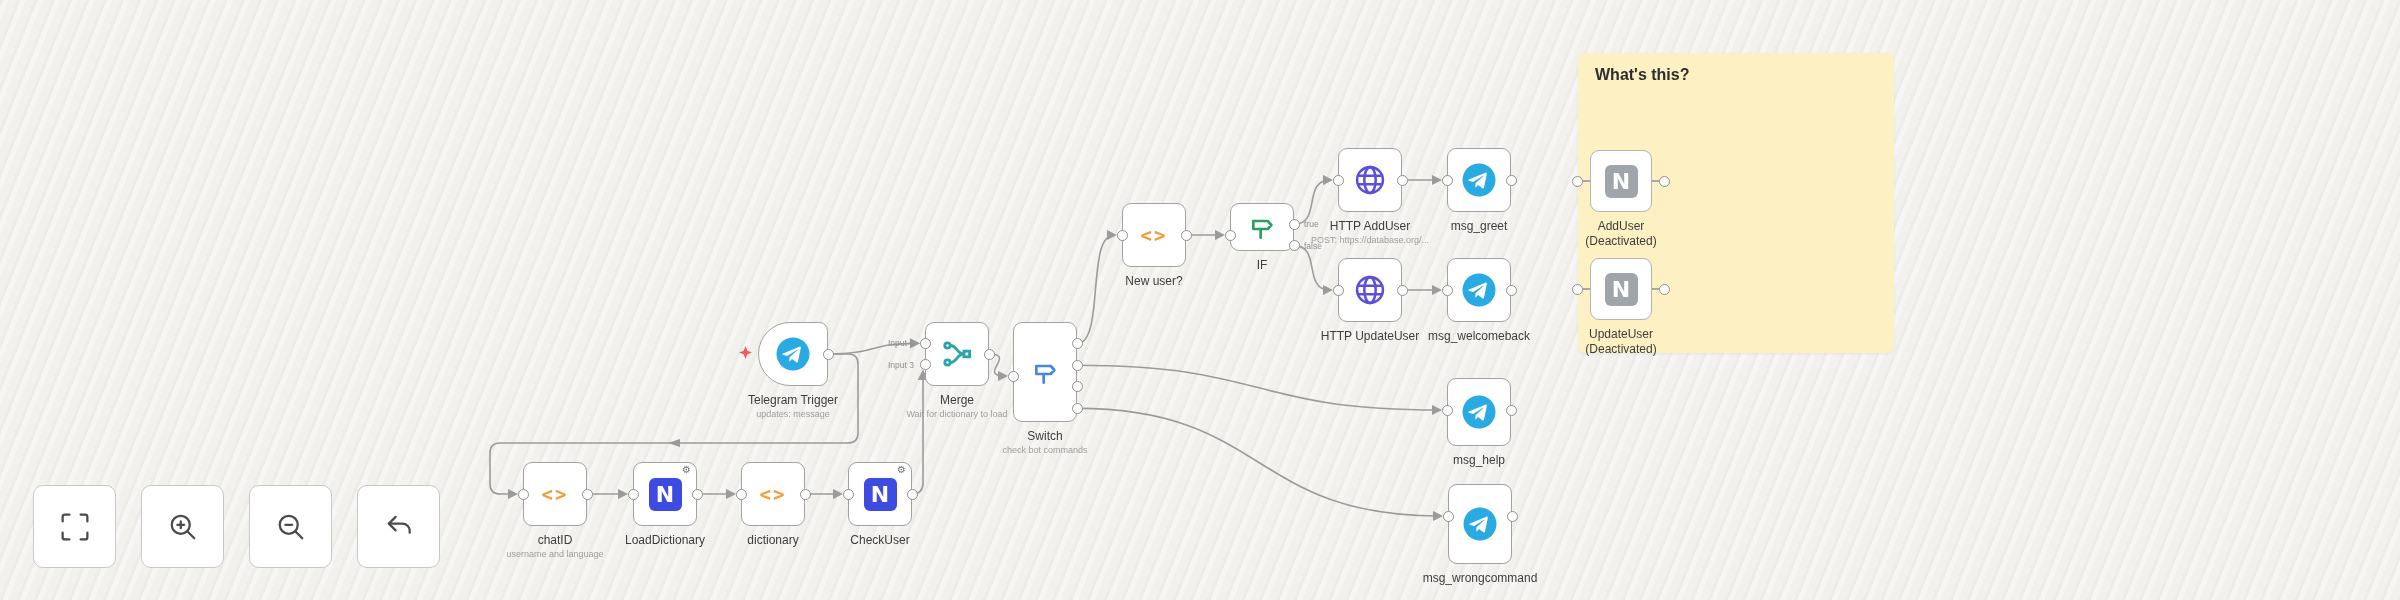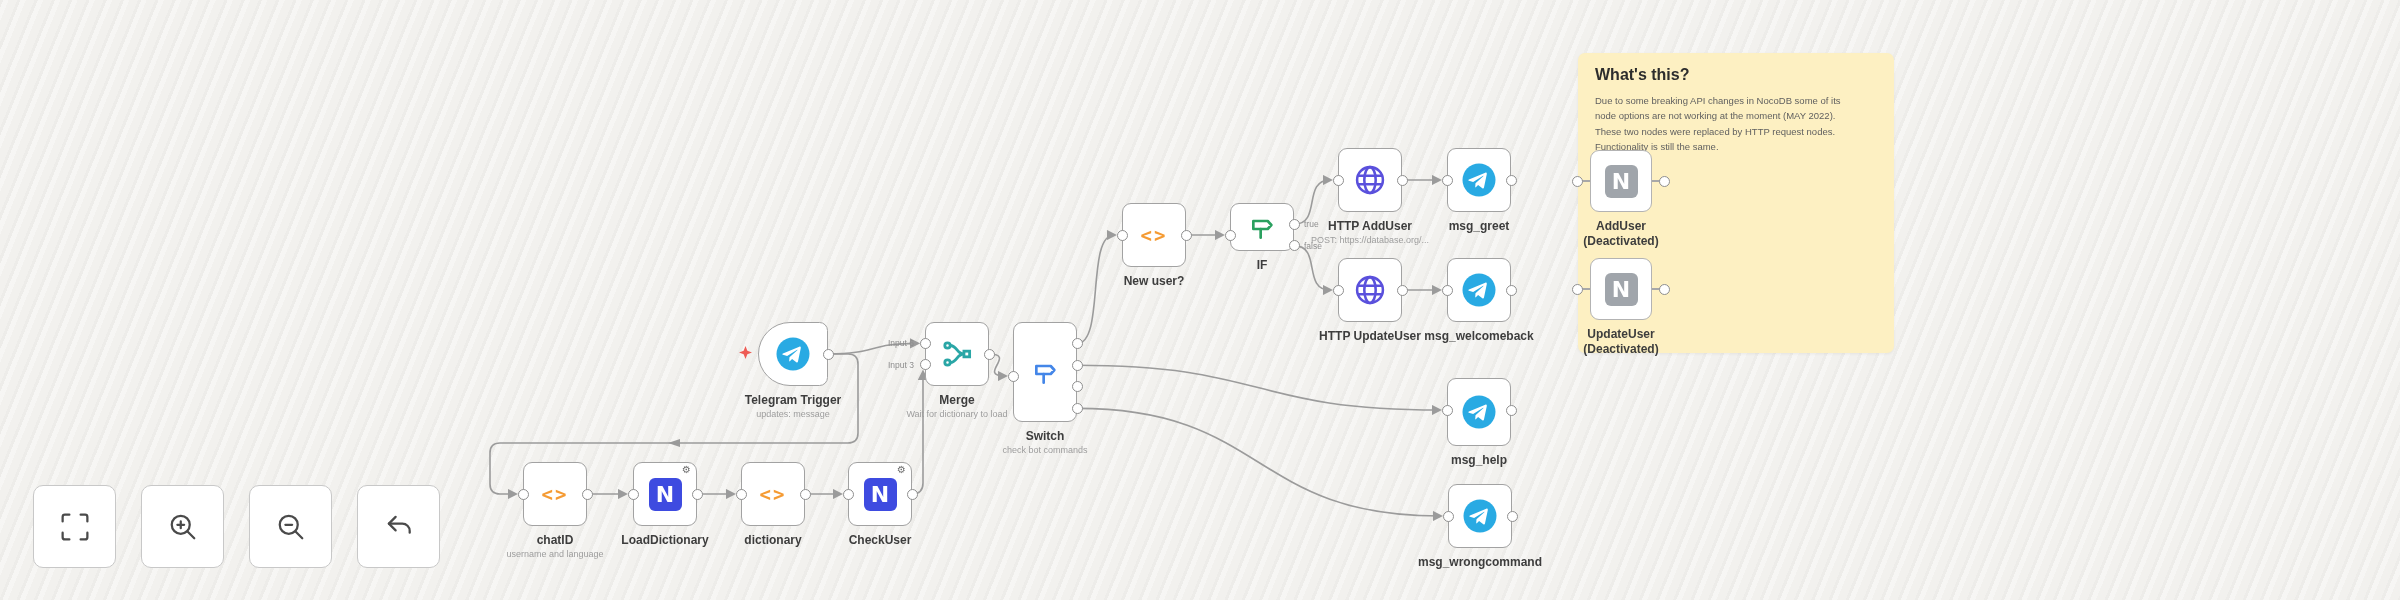--- a/index.html
+++ b/index.html
@@ -31,21 +31,21 @@
   .port{position:absolute;width:11px;height:11px;border-radius:50%;background:#fff;
     border:1.6px solid #8f8f8f;box-sizing:border-box;z-index:3}
   .port.in{left:-5.5px}.port.out{right:-5.5px}
   .node.disabled .port.in{left:-18px}.node.disabled .port.out{right:-18px}
   .stub{position:absolute;width:8px;height:1.6px;background:#a8a8a8;z-index:2}
   .stub.in{left:-8px}.stub.out{right:-8px}
   .plabel{position:absolute;font-size:8.5px;color:#8e8e8e;white-space:nowrap;z-index:3}
   .plabel.in{right:calc(100% + 11px);text-align:right}
   .plabel.out{left:calc(100% + 10px)}
   .node-label{position:absolute;top:calc(100% + 7px);left:50%;transform:translateX(-50%);
-    white-space:nowrap;font-size:12px;font-weight:700;color:#3d3d3d;text-align:center}
+    white-space:nowrap;font-size:12px;font-weight:400;color:#3d3d3d;text-align:center}
   .node-label.l2{top:calc(100% + 22px)}
   .node-sub{position:absolute;top:calc(100% + 23px);left:50%;transform:translateX(-50%);
     white-space:nowrap;font-size:9px;font-weight:400;color:#9d9d9d;text-align:center}
   .sparkle{position:absolute;left:-19px;top:24px}
   #controls{position:absolute;left:33px;top:485px;display:flex;gap:25px;z-index:4}
   .ctl-btn{width:83px;height:83px;background:#fff;border:1.6px solid #c8c8c8;border-radius:10px;
     display:flex;align-items:center;justify-content:center;padding:0;cursor:pointer}
   .ctl-btn svg{stroke:#4a4a4a;fill:none;stroke-width:2;stroke-linecap:round;stroke-linejoin:round}
 </style>
 </head>
@@ -71,26 +71,20 @@
       <path class="wire" stroke="#9B9B9B" d="M1077 408.4 C1267 408.4 1250 516 1440 516" marker-end="url(#arr)"></path>
       <path class="wire" stroke="#9B9B9B" d="M1186 235 C1214 235 1194 235 1222 235" marker-end="url(#arr)"></path>
       <path class="wire" stroke="#9B9B9B" d="M1294 224.33333333333334 C1322 224.33333333333334 1302 180 1330 180" marker-end="url(#arr)"></path>
       <path class="wire" stroke="#9B9B9B" d="M1294 245.66666666666666 C1322 245.66666666666666 1302 290 1330 290" marker-end="url(#arr)"></path>
       <path class="wire" stroke="#9B9B9B" d="M1402 180 C1430 180 1411 180 1439 180" marker-end="url(#arr)"></path>
       <path class="wire" stroke="#9B9B9B" d="M1402 290 C1430 290 1411 290 1439 290" marker-end="url(#arr)"></path>
     </svg>
 
   <div id="sticky" style="background: rgb(253, 240, 194);">
     <div class="sticky-title">What's this?</div>
-    <div id="sticky-body">
-        <div class="sticky-line">Due to some breaking API changes in NocoDB some of its</div>
-        <div class="sticky-line">node options are not working at the moment (MAY 2022).</div>
-        <div class="sticky-line">These two nodes were replaced by HTTP request nodes.</div>
-        <div class="sticky-line">Functionality is still the same.</div>
-      </div>
   </div>
 
   <div id="nodes">
       <div class="node" style="left: 758px; top: 322px; width: 70px; height: 64px;">
         <div class="node-box trigger">
           <svg class="nic" width="36" height="36" viewBox="0 0 24 24">
             <circle cx="12" cy="12" r="11" fill="#29AAE3"></circle>
             <path fill="#ffffff" d="M5.3 11.6l10.9-4.5c.62-.26 1.18.2.98 1.08l-1.86 8.8c-.14.64-.54.8-1.1.5l-2.83-2.1-1.36 1.32c-.15.15-.28.28-.57.28l.2-2.86 5.2-4.7c.23-.2-.05-.31-.35-.12l-6.42 4.05-2.77-.87c-.6-.19-.61-.6.08-.88z"></path>
           </svg>
         </div>
@@ -206,21 +200,21 @@
         <div class="node-box">
           <svg class="nic" width="36" height="36" viewBox="0 0 24 24">
             <circle cx="12" cy="12" r="11" fill="#29AAE3"></circle>
             <path fill="#ffffff" d="M5.3 11.6l10.9-4.5c.62-.26 1.18.2.98 1.08l-1.86 8.8c-.14.64-.54.8-1.1.5l-2.83-2.1-1.36 1.32c-.15.15-.28.28-.57.28l.2-2.86 5.2-4.7c.23-.2-.05-.31-.35-.12l-6.42 4.05-2.77-.87c-.6-.19-.61-.6.08-.88z"></path>
           </svg>
         </div>
         <span class="port in" style="top:26.5px"></span>
         <span class="port out" style="top:26.5px"></span>
         <div class="node-label">msg_help</div>
       </div>
-      <div class="node" style="left: 1448px; top: 484px; width: 64px; height: 64px;">
+      <div class="node" style="left: 1448px; top: 484px; width: 64px; height: 80px;">
         <div class="node-box">
           <svg class="nic" width="36" height="36" viewBox="0 0 24 24">
             <circle cx="12" cy="12" r="11" fill="#29AAE3"></circle>
             <path fill="#ffffff" d="M5.3 11.6l10.9-4.5c.62-.26 1.18.2.98 1.08l-1.86 8.8c-.14.64-.54.8-1.1.5l-2.83-2.1-1.36 1.32c-.15.15-.28.28-.57.28l.2-2.86 5.2-4.7c.23-.2-.05-.31-.35-.12l-6.42 4.05-2.77-.87c-.6-.19-.61-.6.08-.88z"></path>
           </svg>
         </div>
         <span class="port in" style="top:26.5px"></span>
         <span class="port out" style="top:26.5px"></span>
         <div class="node-label">msg_wrongcommand</div>
       </div>

